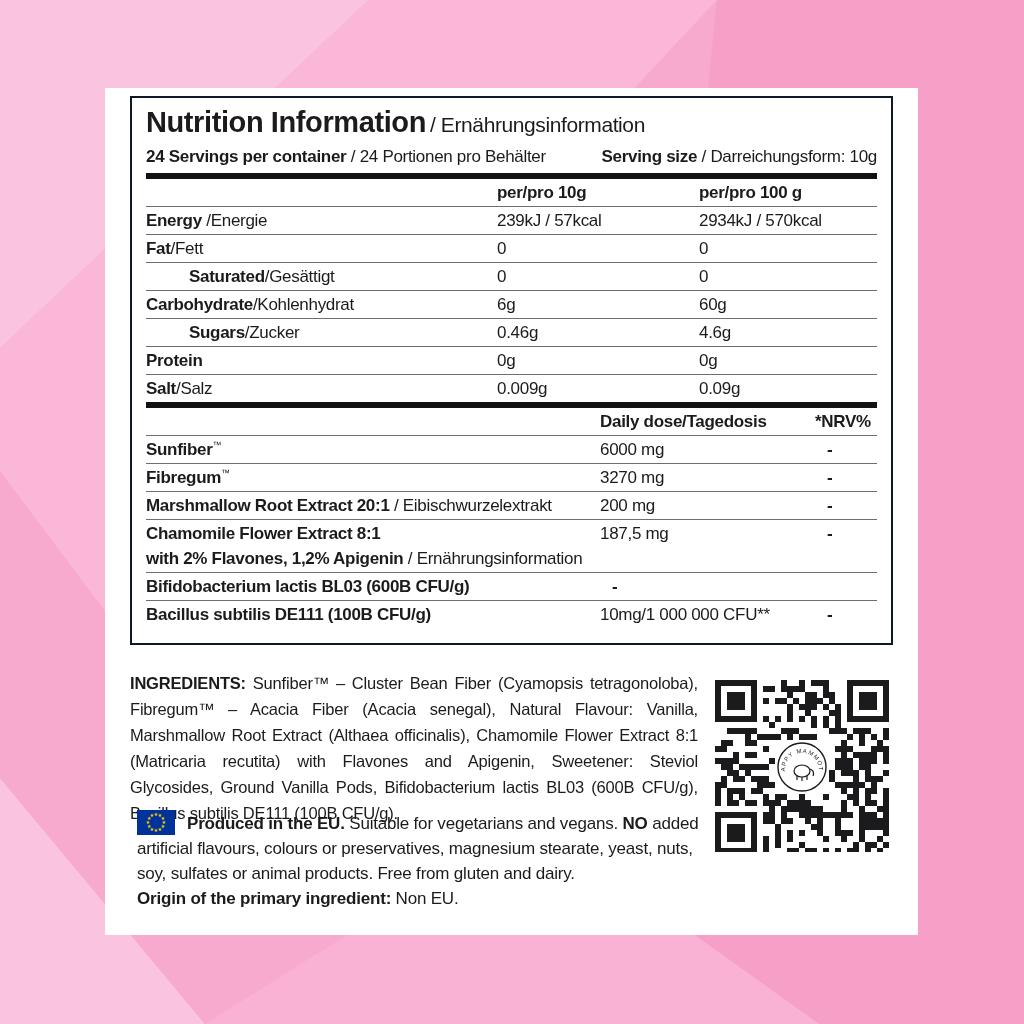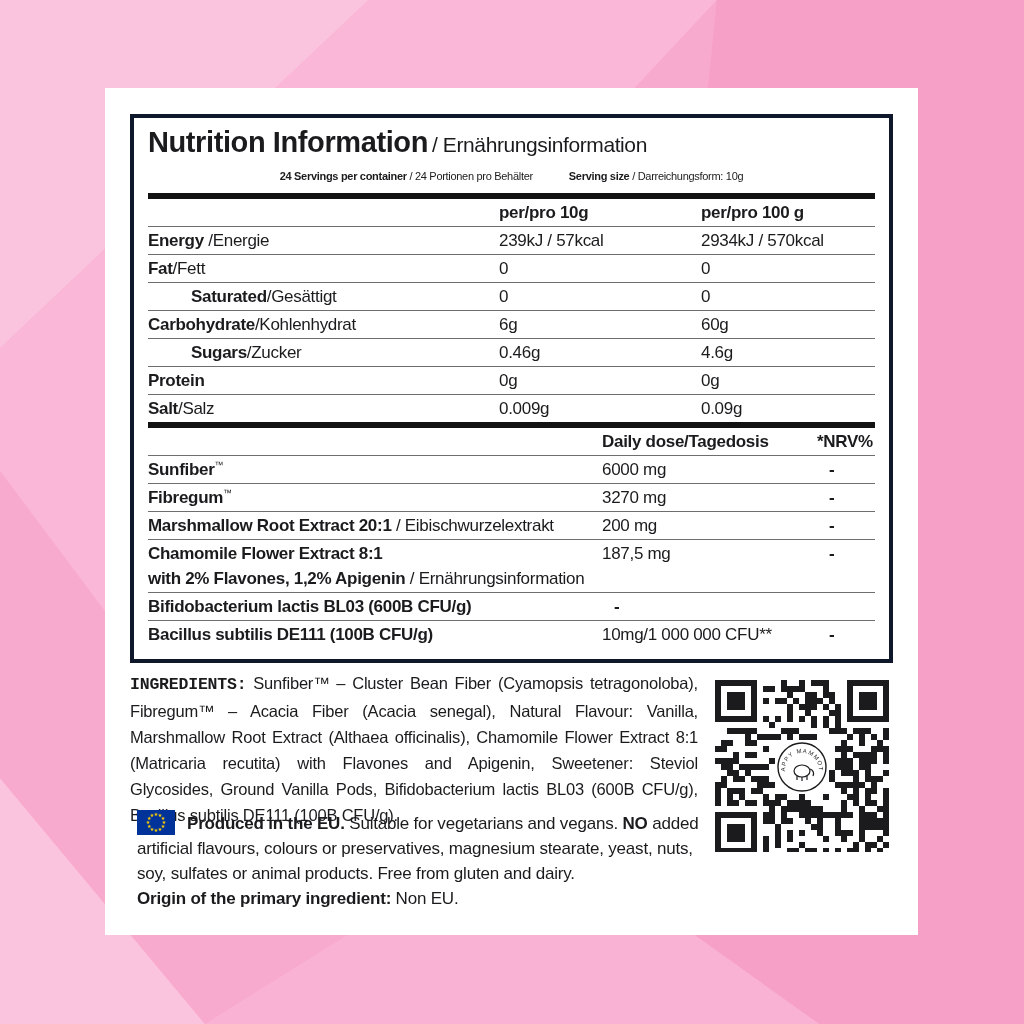--- a/index.html
+++ b/index.html
@@ -12,46 +12,46 @@
   .facet.tl      { background:#fbc4de; clip-path:polygon(0 0, 36% 0, 0 34%); }
   .facet.streak  { background:#fab7d7; clip-path:polygon(36% 0, 70% 0, 12% 62%, 0 46%, 0 34%); }
   .facet.right   { background:#f6a0c8; clip-path:polygon(70% 0, 100% 0, 100% 100%, 60% 100%); }
   .facet.bl      { background:#fbc4de; clip-path:polygon(0 76%, 20% 100%, 0 100%); }
   .facet.bstreak { background:#f9b2d4; clip-path:polygon(20% 100%, 80% 100%, 52% 80%); }
 
   
   .card { position:absolute; left:105px; top:88px; width:813px; height:847px; background:#ffffff; z-index:2; }
 
   
-  .nbox { position:absolute; left:25px; top:26px; width:763px; height:549px;
-          border:4px solid #0f172a; padding:6px 14px 0 14px; overflow:hidden; }
+  .nbox { position:absolute; left:25px; top:8px; width:763px; height:549px;
+          border:2px solid #0f172a; padding:6px 14px 0 14px; overflow:hidden; }
   .title-line { line-height:36px; white-space:nowrap; letter-spacing:-0.4px; }
   .title-en { font-size:29px; font-weight:800; }
   .title-de { font-size:21px; font-weight:400; }
-  .serv-line { display:flex; justify-content:center; font-size:11px; line-height:23px;
+  .serv-line { display:flex; justify-content:space-between; font-size:17px; line-height:23px;
                letter-spacing:-0.3px; white-space:nowrap;gap:36px; }
   .b { font-weight:700; }
   .thick { height:6px; background:#121212; margin:5px 0 0 0; }
   .thick2 { height:6px; background:#121212; }
 
   .grid1 { display:grid; grid-template-columns:351px 202px 1fr; }
   .grid2 { display:grid; grid-template-columns:454px 215px 1fr; }
   .trow { border-bottom:1.5px solid #6e6e6e; align-items:start; }
   .trow.last { border-bottom:none; }
   .cell { font-size:17px; line-height:25px; letter-spacing:-0.3px; padding:1px 0; white-space:nowrap; }
   .cell .de { font-weight:400; }
   .cell.indent { padding-left:43px; }
   .hdr .cell { font-weight:700; }
   .dash { padding-left:12px; font-weight:700; }
   sup.tm { font-size:9px; vertical-align:super; line-height:0; }
 
   
   .ingredients { position:absolute; left:25px; top:582px; width:568px; font-size:16.5px;
                  line-height:26px; text-align:justify; text-align-last:left; letter-spacing:-0.2px; }
-  .ingredients .lbl { font-weight:700;font-family:Liberation Mono, monospace; }
+  .ingredients .lbl { font-weight:700; }
 
   
   .eu-par { position:absolute; left:32px; top:722px; width:578px; font-size:17px;
             line-height:25px; letter-spacing:-0.2px; }
   .eu-flag { display:inline-block; width:38px; height:25px; vertical-align:-6px; margin-right:12px; }
 
   
   .qr-wrap { position:absolute; left:606px; top:588px; width:182px; height:176px; }
   .qr-wrap svg { display:block; }
 </style>

